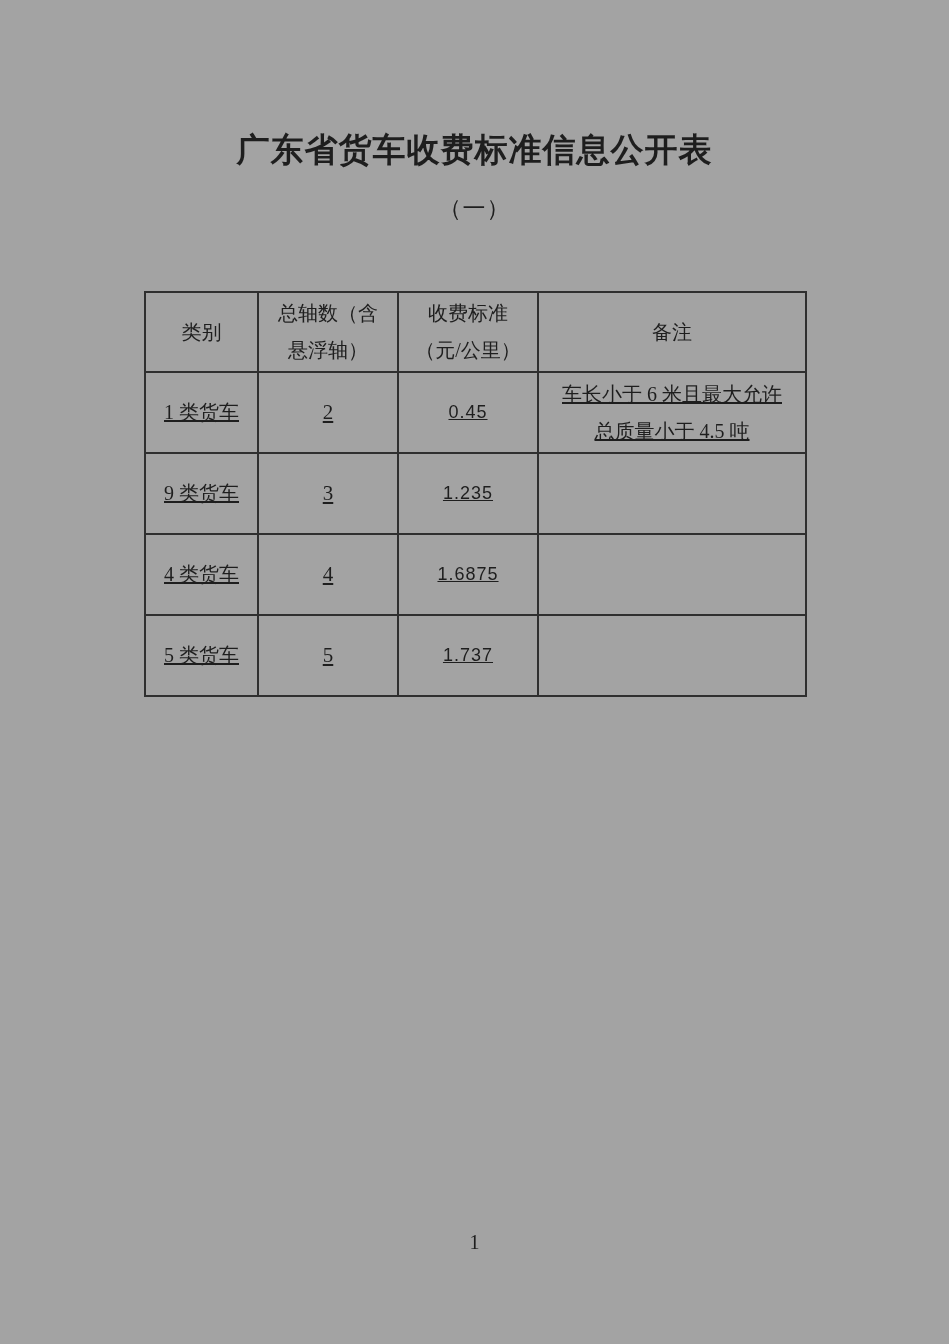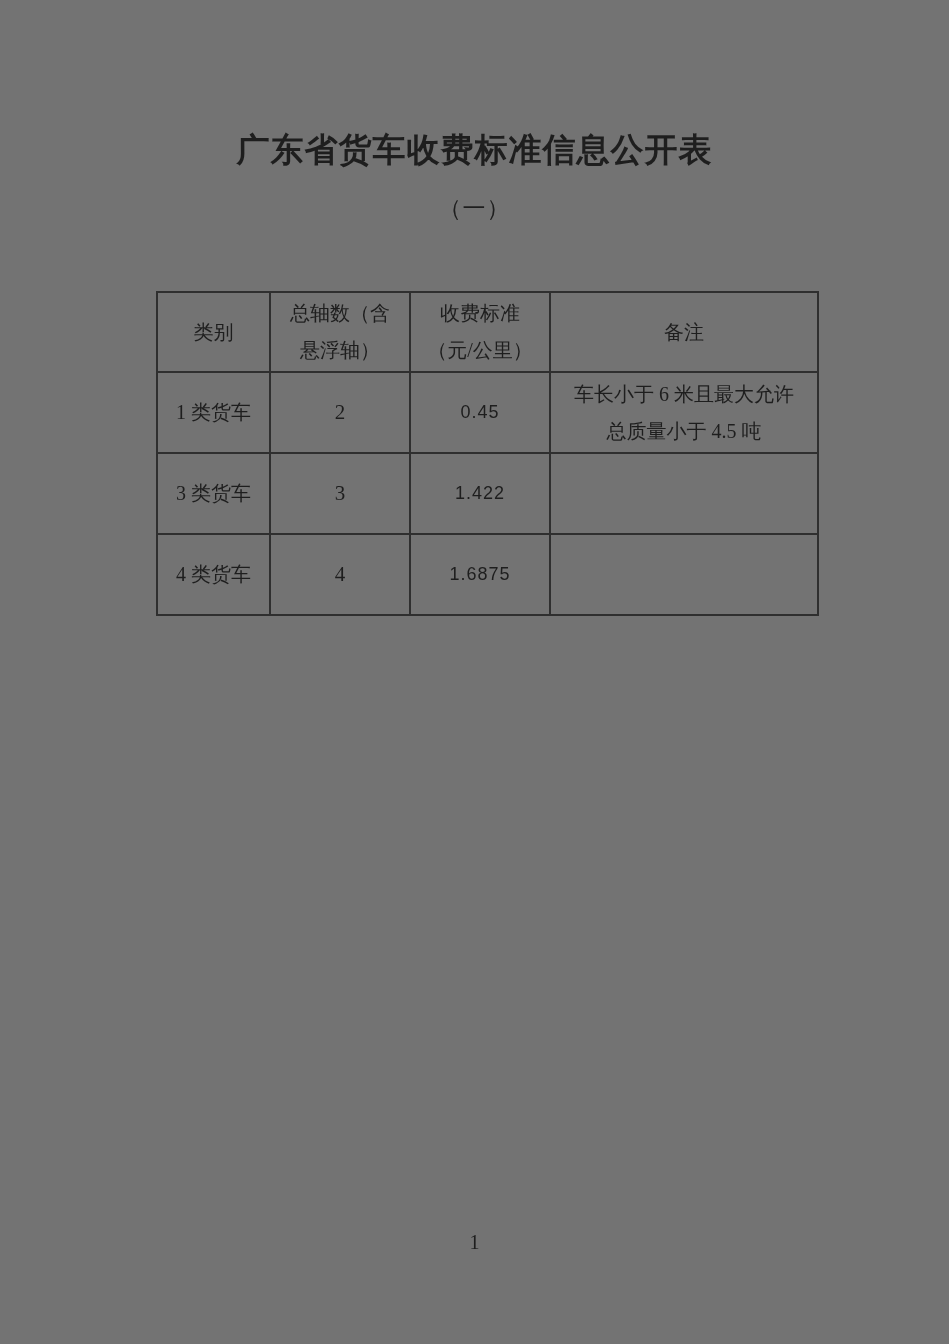--- a/index.html
+++ b/index.html
@@ -4,21 +4,21 @@
 <style>
   html, body {
     margin: 0;
     padding: 0;
     background: #ffffff;
   }
   .page {
     position: relative;
     width: 949px;
     height: 1344px;
-    background: #737373;
+    background: #a3a3a3;
     color: #1e1e1e;
     font-family: "Liberation Serif", "DejaVu Serif", serif;
     overflow: hidden;
   }
   .doc-title {
     position: absolute;
     top: 128px;
     left: 0;
     width: 100%;
     text-align: center;
@@ -31,40 +31,40 @@
     position: absolute;
     top: 193px;
     left: 0;
     width: 100%;
     text-align: center;
     font-size: 23px;
     letter-spacing: 1px;
   }
   table.toll-table {
     position: absolute;
-    left: 156px;
+    left: 144px;
     top: 291px;
     width: 661px;
     border-collapse: collapse;
     table-layout: fixed;
   }
   .toll-table th,
   .toll-table td {
     border: 2px solid #2f2f2f;
     text-align: center;
     vertical-align: middle;
     font-weight: 400;
     font-size: 20px;
     line-height: 1.85;
     padding: 2px 8px;
     white-space: pre-line;
     overflow: hidden;
   }
   .toll-table tr.header-row { height: 78px; }
-  .toll-table tr.data-row   { height: 81px; }
+  .toll-table tr.data-row   { height: 81px; text-decoration: underline; }
   .toll-table tr.note-row   { height: 80px; }
   .toll-table td.rate-cell {
     font-family: "Liberation Sans", "DejaVu Sans", sans-serif;
     font-size: 18px;
     letter-spacing: 1px;
   }
   .toll-table td.axle-cell {
     font-size: 21px;
   }
   .page-number {
@@ -103,29 +103,35 @@
     </thead>
     <tbody>
       <tr class="data-row">
         <td>1 类货车</td>
         <td class="axle-cell">2</td>
         <td class="rate-cell">0.45</td>
         <td>车长小于 6 米且最大允许
 总质量小于 4.5 吨</td>
       </tr>
       <tr class="data-row">
-        <td>3 类货车</td>
+        <td>9 类货车</td>
         <td class="axle-cell">3</td>
-        <td class="rate-cell">1.422</td>
+        <td class="rate-cell">1.235</td>
         <td></td>
       </tr>
       <tr class="data-row">
         <td>4 类货车</td>
         <td class="axle-cell">4</td>
         <td class="rate-cell">1.6875</td>
+        <td></td>
+      </tr>
+      <tr class="data-row">
+        <td>5 类货车</td>
+        <td class="axle-cell">5</td>
+        <td class="rate-cell">1.737</td>
         <td></td>
       </tr>
     </tbody>
   </table>
 
   <div class="page-number">1</div>
 
 </div>
 
 </body></html>

